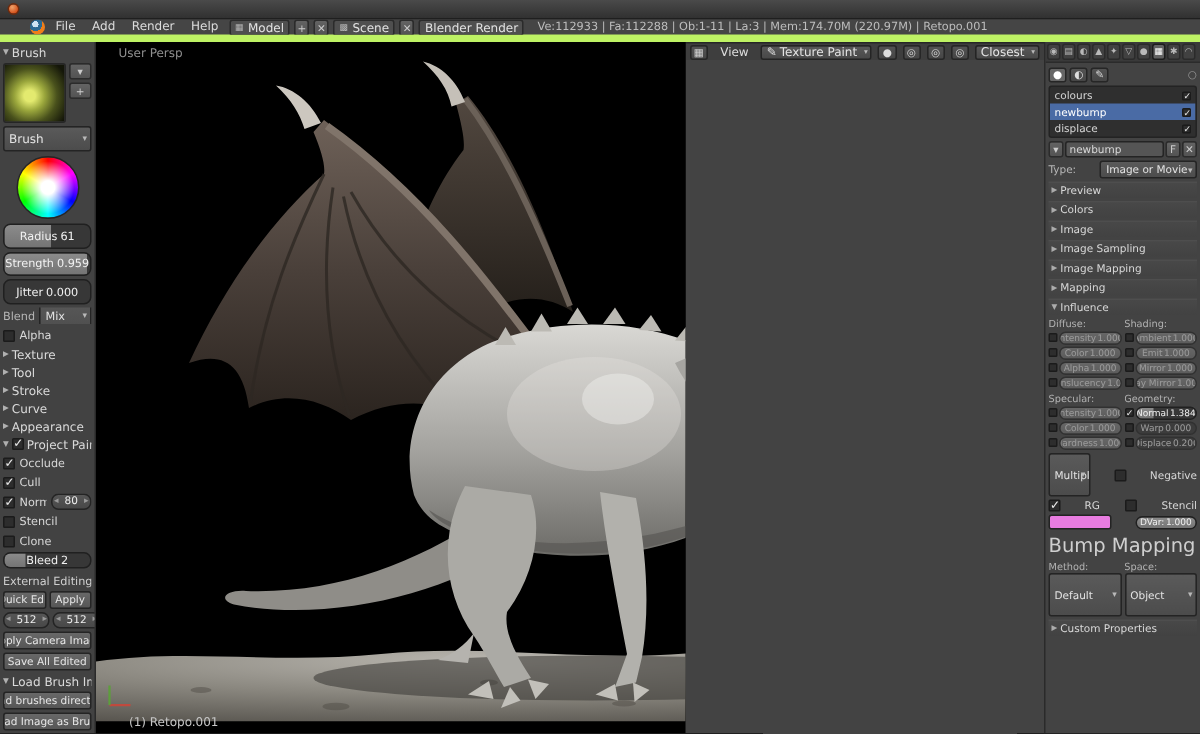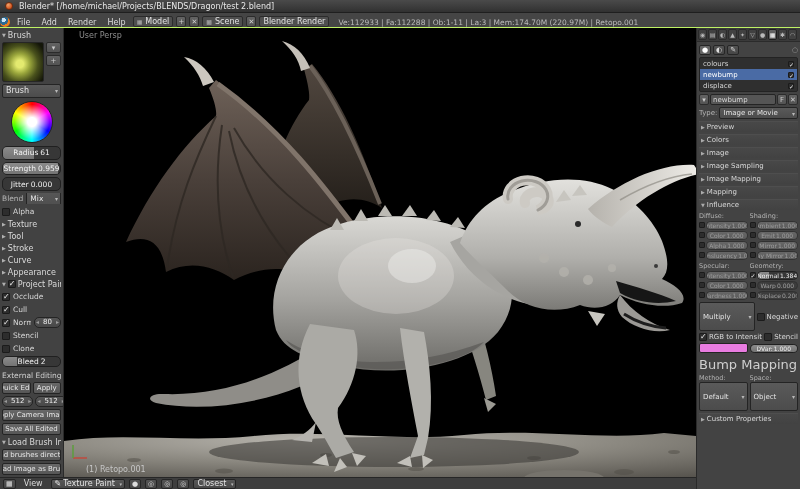--- a/index.html
+++ b/index.html
@@ -1,30 +1,30 @@
 <!DOCTYPE html>
 <html><head>
 <meta charset="utf-8">
 <style>
 *{box-sizing:border-box;margin:0;padding:0}
 html,body{background:#1a1a1a}
 .app{width:800px;height:489px;font-family:"DejaVu Sans",sans-serif;color:#d8d8d8;background:#434343;display:flex;flex-direction:column;overflow:hidden;user-select:none;cursor:default;position:relative}
 
 .titlebar{height:13px;flex:none;background:linear-gradient(#4a4a4a,#313131);display:flex;align-items:center;gap:6px;padding:0 5px;font-size:8px;color:#e8e8e8;border-bottom:1px solid #1f1f1f;white-space:nowrap}
 .winbtn{width:8px;height:8px;border-radius:50%;background:radial-gradient(circle at 35% 30%,#f0a36b,#d4541f 70%);border:1px solid #6d2a0d;flex:none}
-.infobar{height:15px;flex:none;background:#454545;border-bottom:1px solid #bef264;display:flex;align-items:flex-end;gap:3px;padding:0 0;font-size:8px;white-space:nowrap;overflow:hidden}
+.infobar{height:15px;flex:none;background:#454545;border-bottom:5px solid #bef264;display:flex;align-items:flex-start;gap:3px;padding:0 20px;font-size:8px;white-space:nowrap;overflow:hidden}
 .logo{width:10px;height:10px;border-radius:50%;background:radial-gradient(circle at 36% 32%,#cfe4f2 0 22%,#2c6a93 23% 48%,#ef7e1a 49%);flex:none}
 .menu{padding:0 4px;color:#dcdcdc}
 .selbox{display:flex;align-items:center;background:#4f4f4f;border:1px solid #2b2b2b;border-radius:2px;height:11px;padding:0 3px;gap:3px;color:#e2e2e2}
 .selbox .ic{font-size:6px;color:#b5b5b5}
 .mini{min-width:10px;height:11px;background:linear-gradient(#636363,#535353);border:1px solid #2b2b2b;border-radius:2px;display:flex;align-items:center;justify-content:center;font-size:7px;color:#ccc;padding:0 1px}
 .stats{margin-left:6px;font-size:7.5px;color:#bdbdbd}
 
 .mainrow{flex:1;display:flex;min-height:0}
-.leftcol{flex:1;display:flex;flex-direction:column;min-width:0}
+.leftcol{flex:1;display:flex;flex-direction:row;min-width:0}
 .inner{flex:1;display:flex;min-height:0}
 
 .shelf{width:64px;flex:none;background:#424242;border-right:1px solid #2a2a2a;padding:2px;font-size:8px;display:flex;flex-direction:column;gap:2px;overflow:hidden}
 .ph{display:flex;align-items:center;gap:2px;height:10px;color:#dadada;font-size:8px;white-space:nowrap;overflow:hidden}
 .ph::before{content:"▼";font-size:5px;color:#b0b0b0}
 .ph.closed::before{content:"▶"}
 .prow{display:flex;gap:2px;align-items:stretch}
 .preview{width:42px;height:40px;border:1px solid #262626;border-radius:2px;background:radial-gradient(circle at 42% 55%,#e3ea6f 0 12%,#9aa63c 32%,#49511c 58%,#141609 88%);flex:none}
 .vcol{display:flex;flex-direction:column;gap:2px;flex:1}
 .wheel{width:42px;height:42px;border-radius:50%;margin:1px auto;background:radial-gradient(circle,#fff 0 16%,rgba(255,255,255,0) 62%),conic-gradient(#f00,#f0f,#00f,#0ff,#0f0,#ff0,#f00);border:1px solid #262626}
@@ -64,21 +64,21 @@
 .crumb .act{background:#666;color:#fff}
 .pin{margin-left:auto;color:#9f9f9f;font-size:7px}
 .slotlist{background:#2f2f2f;border:1px solid #232323;border-radius:2px;overflow:hidden}
 .slot{display:flex;align-items:center;height:11px;padding:0 3px;gap:2px;color:#d5d5d5}
 .slot.sel{background:#4a6ba5;color:#fff}
 .slot .nm{flex:1;overflow:hidden;white-space:nowrap}
 .slot .cb{width:6px;height:6px}
 .slot .cb.on::after{font-size:6px;top:-1px}
 .dbrow{display:flex;gap:1px;align-items:center}
 .dbname{flex:1;height:11px;background:#555;border:1px solid #242424;border-radius:2px;display:flex;align-items:center;padding:0 2px;overflow:hidden;white-space:nowrap}
-.trow{display:flex;align-items:center;gap:2px}
+.trow{display:flex;align-items:center;gap:16px}
 .tlab{flex:none;color:#b6b6b6}
 .pph{display:flex;align-items:center;gap:2px;height:11px;color:#d8d8d8;border-top:1px solid #4e4e4e;background:linear-gradient(#484848,#424242);padding:0 2px;white-space:nowrap;overflow:hidden}
 .pph::before{content:"▶";font-size:5px;color:#ababab}
 .pph.open::before{content:"▼"}
 .grid2{display:grid;grid-template-columns:1fr 1fr;gap:2px}
 .ilab{color:#b2b2b2;font-size:6.5px;height:8px;white-space:nowrap;overflow:hidden}
 .irow{display:flex;align-items:center;gap:1px;height:10px}
 .irow .cb{width:6px;height:6px}
 .irow .cb.on::after{font-size:6px;top:-1px}
 .sl.s6 b{font-size:6px;gap:1px}
@@ -86,21 +86,20 @@
 .swatch{height:10px;border-radius:2px;border:1px solid #232323;flex:1}
 .fz7{font-size:13px}
 </style>
 </head>
 <body>
 
 <div class="app">
 
   <div class="titlebar">
     <span class="winbtn"></span>
-    <span>Blender* [/home/michael/Projects/BLENDS/Dragon/test 2.blend]</span>
   </div>
 
   <div class="infobar">
     <span class="logo"></span>
     <span class="menu">File</span>
     <span class="menu">Add</span>
     <span class="menu">Render</span>
     <span class="menu">Help</span>
     <span class="selbox">
       <span class="ic">▦</span>

